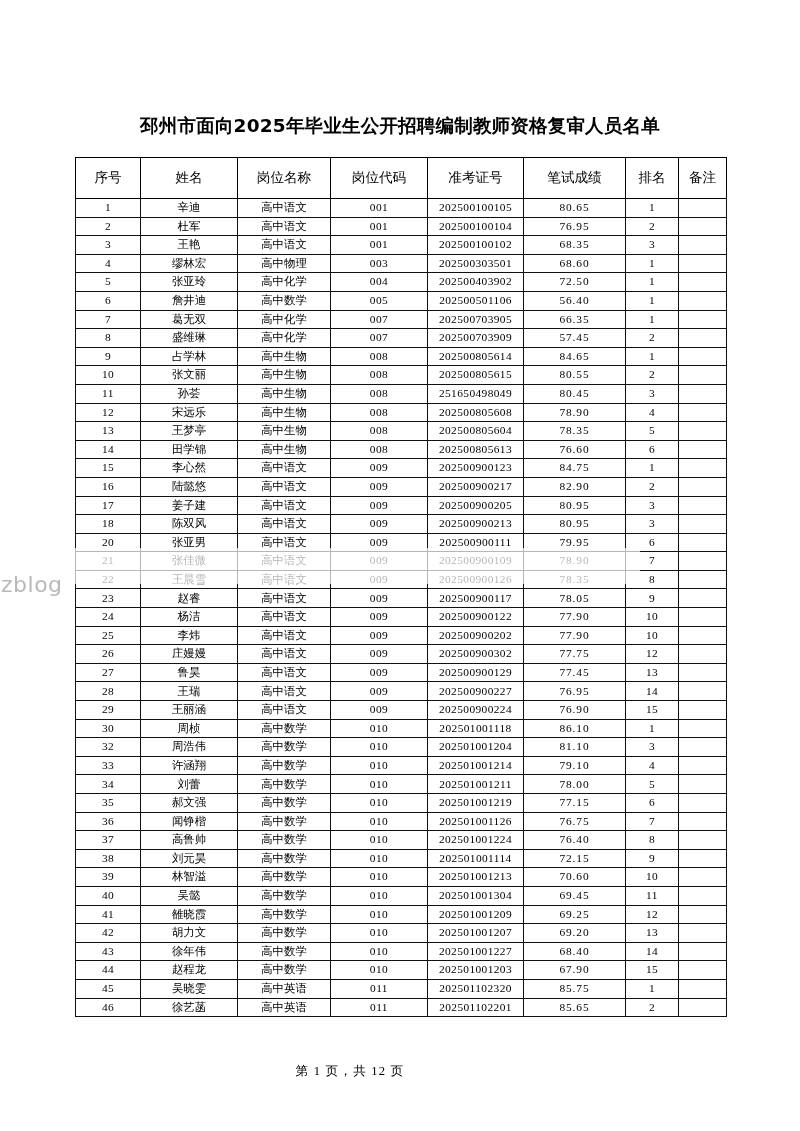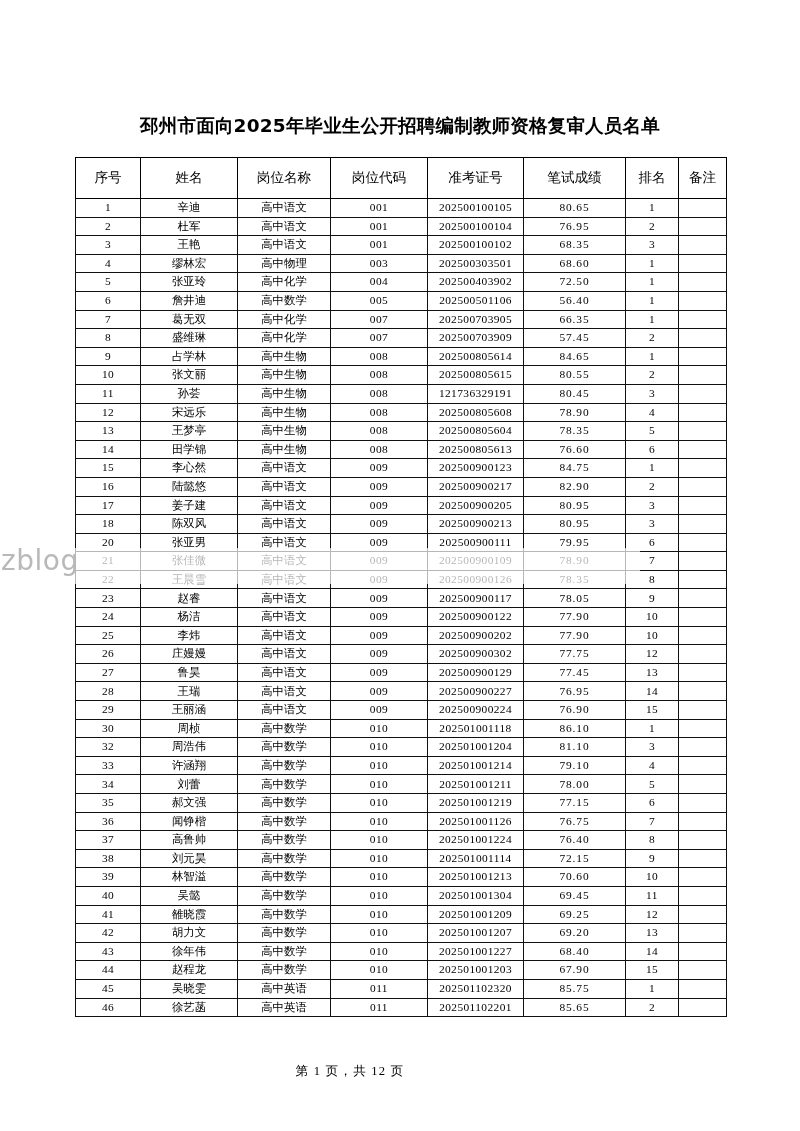--- a/index.html
+++ b/index.html
@@ -103,22 +103,22 @@
     top: 548px;
     width: 640px;
     height: 36px;
     background: rgba(255,255,255,0.70);
     pointer-events: none;
     z-index: 5;
   }
   .watermark-text {
     position: absolute;
     left: 1px;
-    top: 544px;
-    font-size: 28px;
+    top: 572px;
+    font-size: 22px;
     color: #b9b9b9;
     font-family: "DejaVu Sans", "Liberation Sans", sans-serif;
     letter-spacing: 0.5px;
     z-index: 6;
     pointer-events: none;
   }
 </style>
 </head>
 <body>
 
@@ -249,21 +249,21 @@
             <td class="num">202500805615</td>
             <td class="num score">80.55</td>
             <td class="num">2</td>
             <td></td>
           </tr>
           <tr>
             <td class="num">11</td>
             <td>孙荟</td>
             <td>高中生物</td>
             <td class="num">008</td>
-            <td class="num">121736329191</td>
+            <td class="num">251650498049</td>
             <td class="num score">80.45</td>
             <td class="num">3</td>
             <td></td>
           </tr>
           <tr>
             <td class="num">12</td>
             <td>宋远乐</td>
             <td>高中生物</td>
             <td class="num">008</td>
             <td class="num">202500805608</td>

